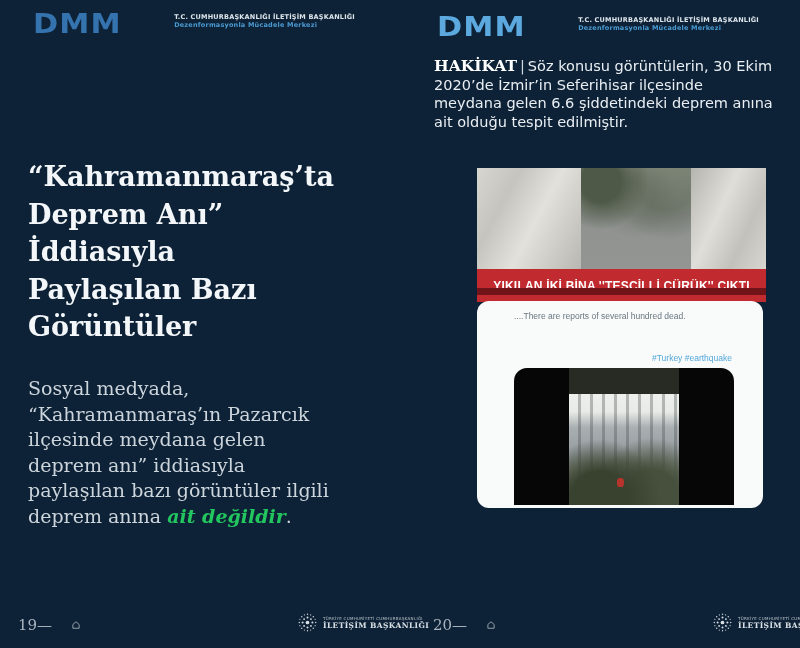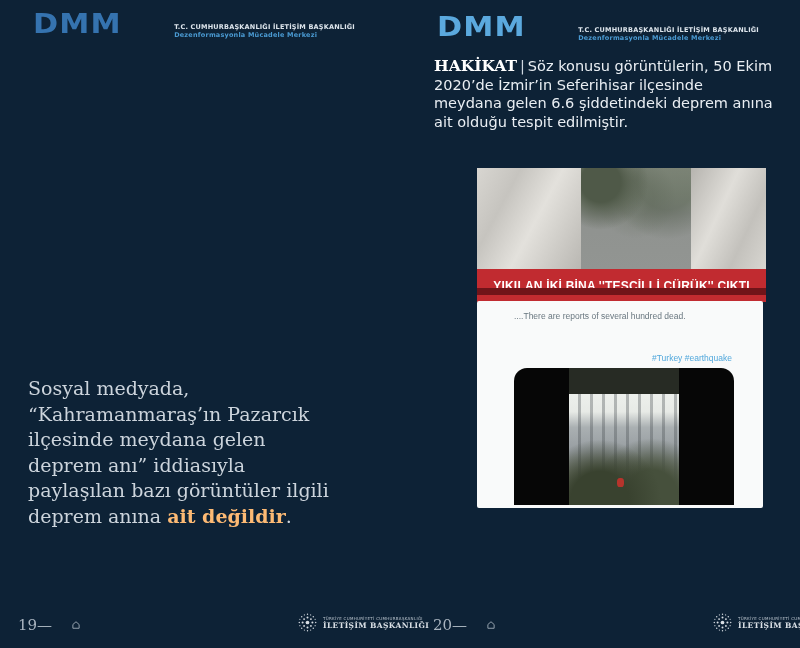--- a/index.html
+++ b/index.html
@@ -7,30 +7,30 @@
   body { font-family:"DejaVu Sans", sans-serif; }
   .page { position:relative; width:800px; height:648px; background:#0d2236; overflow:hidden; }
 
   
   .brand { position:absolute; display:flex; align-items:flex-start;gap:48px; }
   .brand-left  { left:33px; top:12px; }
   .brand-right { left:437px; top:15px; }
   .brand-mark { font-family:"DejaVu Sans", sans-serif; font-weight:bold; font-size:27px; line-height:24px; letter-spacing:1px; transform:scaleX(1.12); transform-origin:left; }
   .brand-left  .brand-mark { color:#3573af; }
   .brand-right .brand-mark { color:#5ba9de; }
-  .brand-text { margin-left:14px; margin-top:11px; }
+  .brand-text { margin-left:14px; margin-top:1px; }
   .brand-line1 { font-size:6.5px; font-weight:bold; letter-spacing:.2px; color:#dde5ec; white-space:nowrap; }
   .brand-line2 { font-size:6.5px; font-weight:bold; letter-spacing:.2px; color:#4a9ad2; white-space:nowrap; }
 
   
   .headline { position:absolute; left:28px; top:158px; width:305px;
     font-family:"DejaVu Serif", serif; font-weight:bold; font-size:27px; line-height:37.5px; color:#f4f7fa; }
   .lede { position:absolute; left:28px; top:376px; width:305px;
     font-family:"DejaVu Serif", serif; font-size:19px; line-height:25.5px; color:#ccd4dc; }
-  .lede b { color:#fdba74; }
+  .lede b { color:#22c55e;font-style:italic; }
 
   
   .verdict { position:absolute; left:434px; top:57px; width:340px;
     font-size:14.5px; line-height:18.5px; color:#e9eef3; }
   .verdict-label { font-family:"DejaVu Serif", serif; font-weight:bold; font-size:15.5px; color:#ffffff;text-align:right; }
   .verdict-sep { color:#cfd8e0; padding:0 3px; }
 
   
   .news-still { position:absolute; left:477px; top:168px; width:289px; height:127px; }
   .news-video { position:absolute; left:0; top:0; width:289px; height:101px; display:flex; }
@@ -42,21 +42,21 @@
       radial-gradient(circle at 18% 14%, #4f5948 0 16%, rgba(0,0,0,0) 38%),
       radial-gradient(circle at 78% 12%, #57615299 0 24%, rgba(0,0,0,0) 48%),
       radial-gradient(circle at 50% 30%, #6b736566 0 20%, rgba(0,0,0,0) 45%),
       linear-gradient(180deg, #b2b7ab 0%, #99a094 28%, #8f928f 45%, #929592 100%); }
   .news-banner { position:absolute; left:0; top:101px; width:289px; height:33px; background:#c12b30;
     display:flex; align-items:center; justify-content:center;
     font-family:"Liberation Sans", sans-serif; font-weight:bold; font-size:12px; letter-spacing:.2px; color:#ffffff; white-space:nowrap; }
   .news-substrip { position:absolute; left:0; top:120px; width:289px; height:7px; background:#701419; }
 
   
-  .tweet-card { position:absolute; left:477px; top:301px; width:286px; height:207px; background:#f9fafa; border-radius:2px; }
+  .tweet-card { position:absolute; left:477px; top:301px; width:286px; height:207px; background:#f9fafa; border-radius:12px; }
   .tweet-line1 { position:absolute; left:37px; top:10px; width:230px;
     font-family:"Liberation Sans", sans-serif; font-size:8.5px; color:#68767f; }
   .tweet-body { position:absolute; left:37px; top:28px; width:218px;
     font-family:"Liberation Sans", sans-serif; font-size:8.5px; line-height:12px; color:#68767f; }
   .tweet-tags { position:absolute; left:37px; top:52px; width:218px;
     font-family:"Liberation Sans", sans-serif; font-size:8.5px; color:#52a8dc;text-align:right; }
   .hashtag { color:#52a8dc; text-decoration:none; }
   .tweet-video { position:absolute; left:37px; top:67px; width:220px; height:137px; background:#060606;
     border-radius:13px 13px 0 0; overflow:hidden; display:flex; justify-content:center; }
   .tweet-clip { width:110px; height:137px; display:flex; flex-direction:column; }
@@ -97,24 +97,25 @@
   </div>
 
   <div class="brand brand-right">
     <div class="brand-mark">DMM</div>
     <div class="brand-text">
       <div class="brand-line1">T.C. CUMHURBAŞKANLIĞI İLETİŞİM BAŞKANLIĞI</div>
       <div class="brand-line2">Dezenformasyonla Mücadele Merkezi</div>
     </div>
   </div>
 
+  <h1 class="headline">“Kahramanmaraş’ta Deprem Anı” İddiasıyla Paylaşılan Bazı Görüntüler</h1>
 
   <p class="lede"><span>Sosyal medyada, “Kahramanmaraş’ın Pazarcık ilçesinde meydana gelen deprem anı” iddiasıyla paylaşılan bazı görüntüler ilgili deprem anına </span><b>ait değildir</b><span>.</span></p>
 
-  <p class="verdict"><span class="verdict-label">HAKİKAT</span><span class="verdict-sep">|</span><span>Söz konusu görüntülerin, 50 Ekim 2020’de İzmir’in Seferihisar ilçesinde meydana gelen 6.6 şiddetindeki deprem anına ait olduğu tespit edilmiştir.</span></p>
+  <p class="verdict"><span class="verdict-label">HAKİKAT</span><span class="verdict-sep">|</span><span>Söz konusu görüntülerin, 30 Ekim 2020’de İzmir’in Seferihisar ilçesinde meydana gelen 6.6 şiddetindeki deprem anına ait olduğu tespit edilmiştir.</span></p>
 
   <div class="news-still">
     <div class="news-video">
       <div class="studio-panel lp"></div>
       <div class="street-clip"></div>
       <div class="studio-panel rp"></div>
     </div>
     <div class="news-banner">YIKILAN İKİ BİNA ''TESCİLLİ ÇÜRÜK'' ÇIKTI</div>
     <div class="news-substrip"></div>
   </div>

